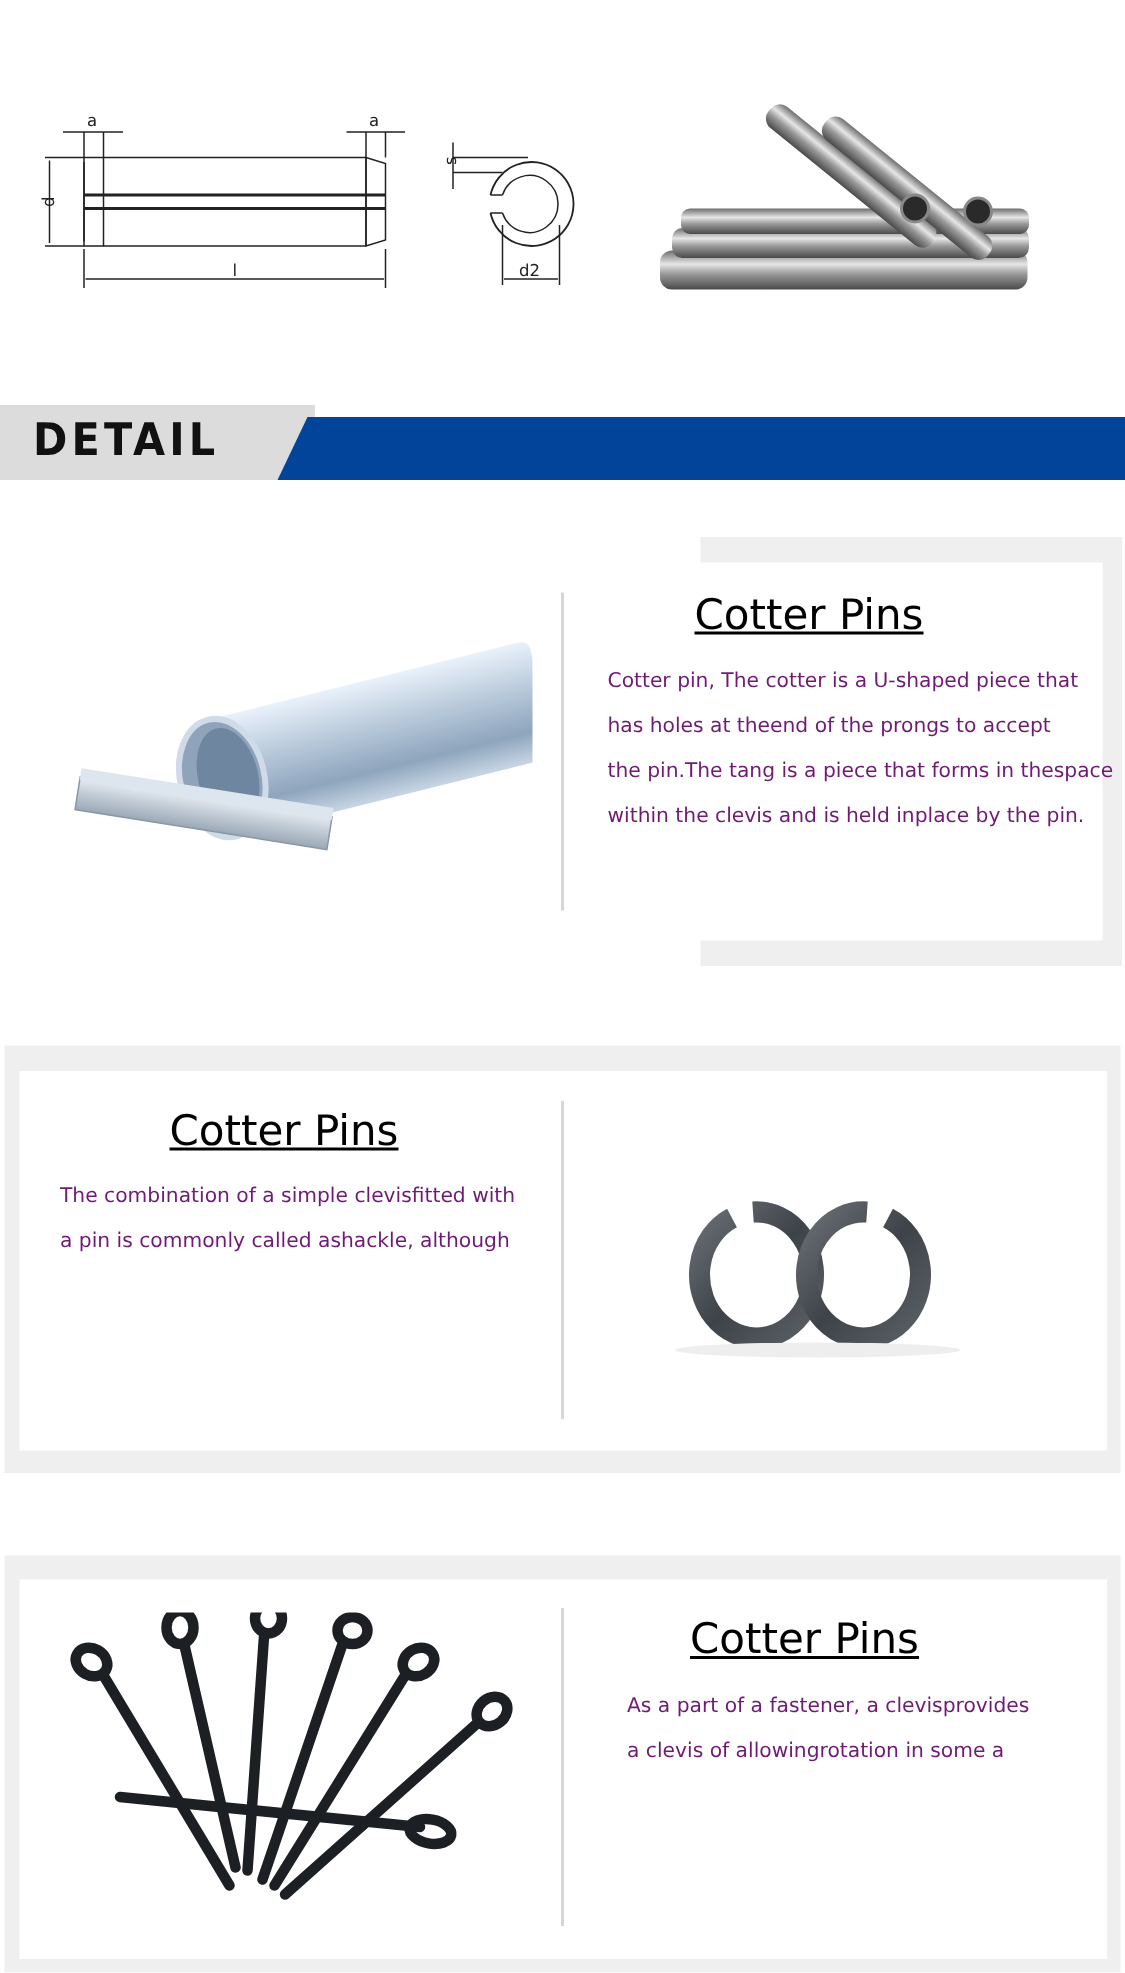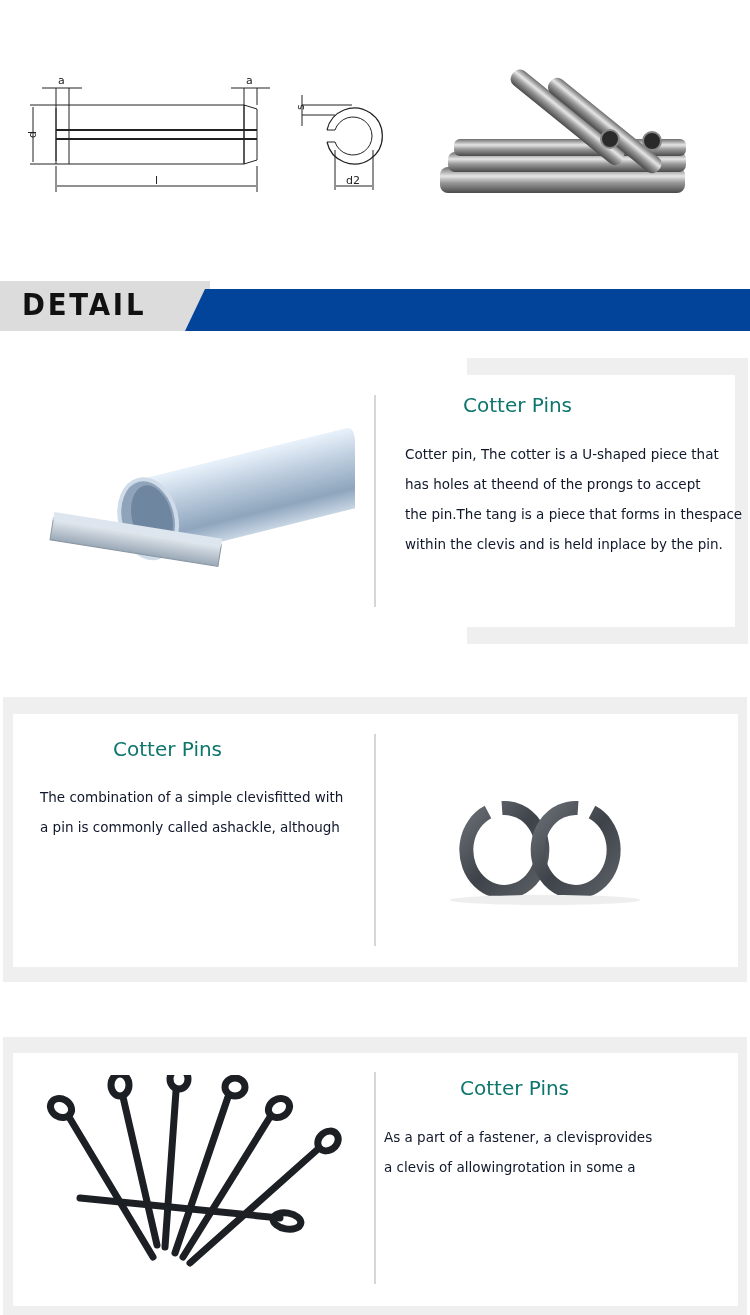--- a/index.html
+++ b/index.html
@@ -3,33 +3,33 @@
 <meta charset="utf-8">
 <style>
   * { margin: 0; padding: 0; box-sizing: border-box; }
   html, body { width: 750px; height: 1315px; background: #ffffff; overflow: hidden; }
   body { position: relative; font-family: "DejaVu Sans", "Liberation Sans", sans-serif; }
 
   .abs { position: absolute; }
   .photo-pins { left: 430px; top: 55px; width: 270px; height: 160px; }
 
   
-  .banner { left: 0; top: 281px; width: 750px; height: 50px; text-align: center; }
+  .banner { left: 0; top: 270px; width: 750px; height: 50px; text-align: center; }
   .banner-grey { position: absolute; left: 0; top: 0; width: 210px; height: 50px; background: #dcdcdc; }
   .banner-blue { position: absolute; left: 0; top: 8px; width: 750px; height: 42px; }
   .banner-label { position: absolute; left: 22px; top: 6px; font-family: "DejaVu Sans", sans-serif; font-weight: bold;
     font-size: 30px; letter-spacing: 3px; color: #111; transform: scaleX(0.92); transform-origin: left center; }
 
   
   .card-bg { background: #efefef; }
   .card-inner { background: #ffffff; position: absolute; }
   .divider { position: absolute; width: 2px; background: #d6d6d6; }
 
-  .title { position: absolute; color: #0f766e; font-family: "DejaVu Sans", sans-serif; font-size: 20px; white-space: nowrap; }
-  .para { position: absolute; color: #0f172a; font-size: 13.5px; line-height: 30px; }
+  .title { position: absolute; color: #000000; font-family: "DejaVu Sans", sans-serif; font-size: 28px; white-space: nowrap; text-decoration: underline; }
+  .para { position: absolute; color: #701a75; font-size: 13.5px; line-height: 30px; }
   .para div { white-space: nowrap; }
 </style>
 </head>
 <body>
 
 <svg class="abs" style="left:0;top:60px" width="400" height="150" viewBox="0 0 400 150">
   <g stroke="#222" stroke-width="1" fill="none">
 
     <path d="M56,45 L69,45 L69,104 L56,104 Z"></path>
     <path d="M56,48 L56,101"></path>
@@ -191,17 +191,17 @@
       <ellipse cx="244" cy="33" rx="11" ry="9" transform="rotate(-30 244 33)"></ellipse>
       <line x1="235" y1="42" x2="148" y2="182"></line>
       <ellipse cx="293" cy="66" rx="11" ry="9" transform="rotate(-40 293 66)"></ellipse>
       <line x1="283" y1="74" x2="155" y2="188"></line>
       <line x1="45" y1="123" x2="245" y2="143"></line>
       <ellipse cx="252" cy="146" rx="14" ry="8" transform="rotate(10 252 146)"></ellipse>
     </g>
   </svg>
 
   <div class="title" style="left:460px;top:1076px">Cotter Pins</div>
-  <div class="para" style="left:384px;top:1122px">
+  <div class="para" style="left:418px;top:1122px">
     <div>As a part of a fastener, a clevisprovides</div>
     <div>a clevis of allowingrotation in some a</div>
   </div>
 </section>
 
 </body></html>

